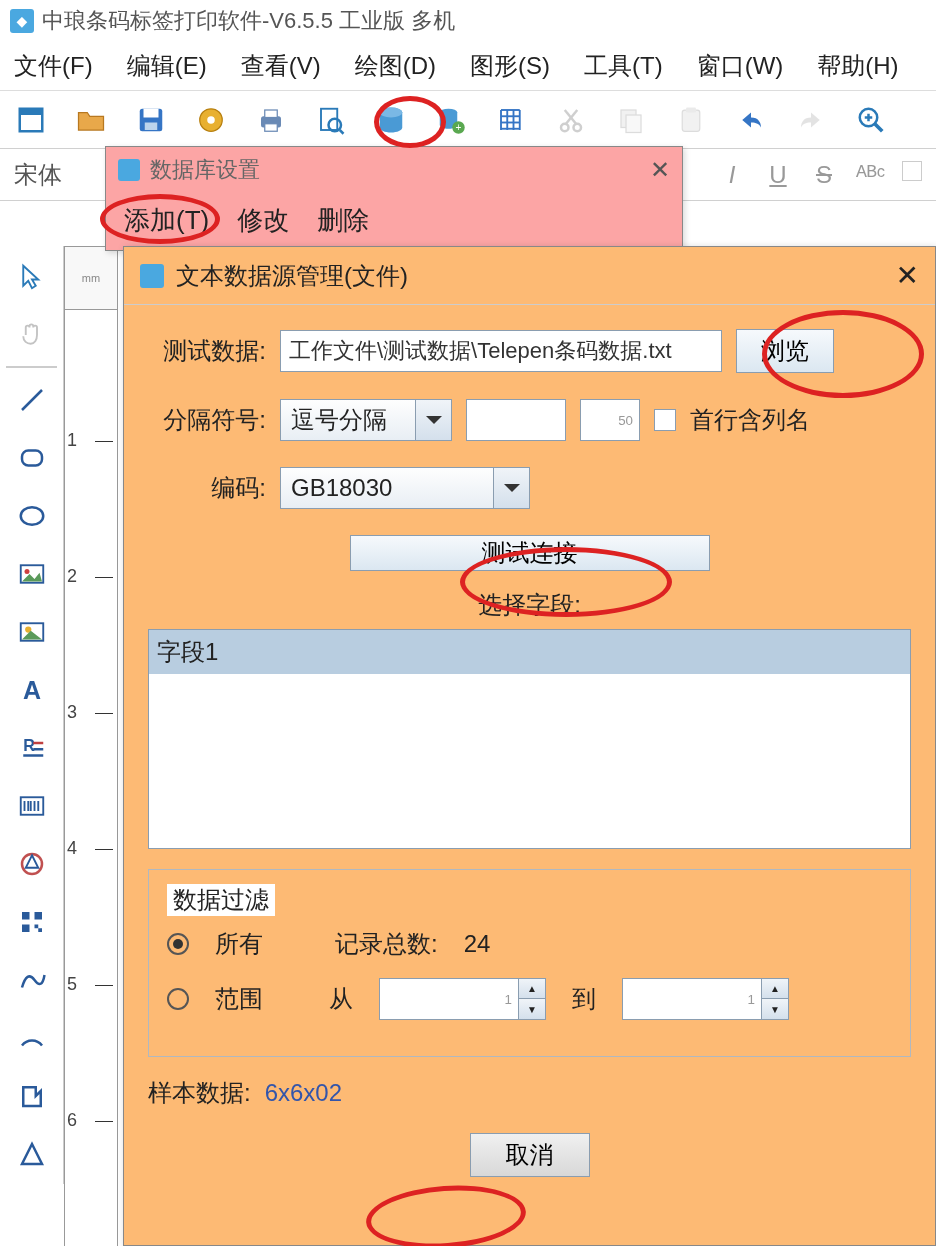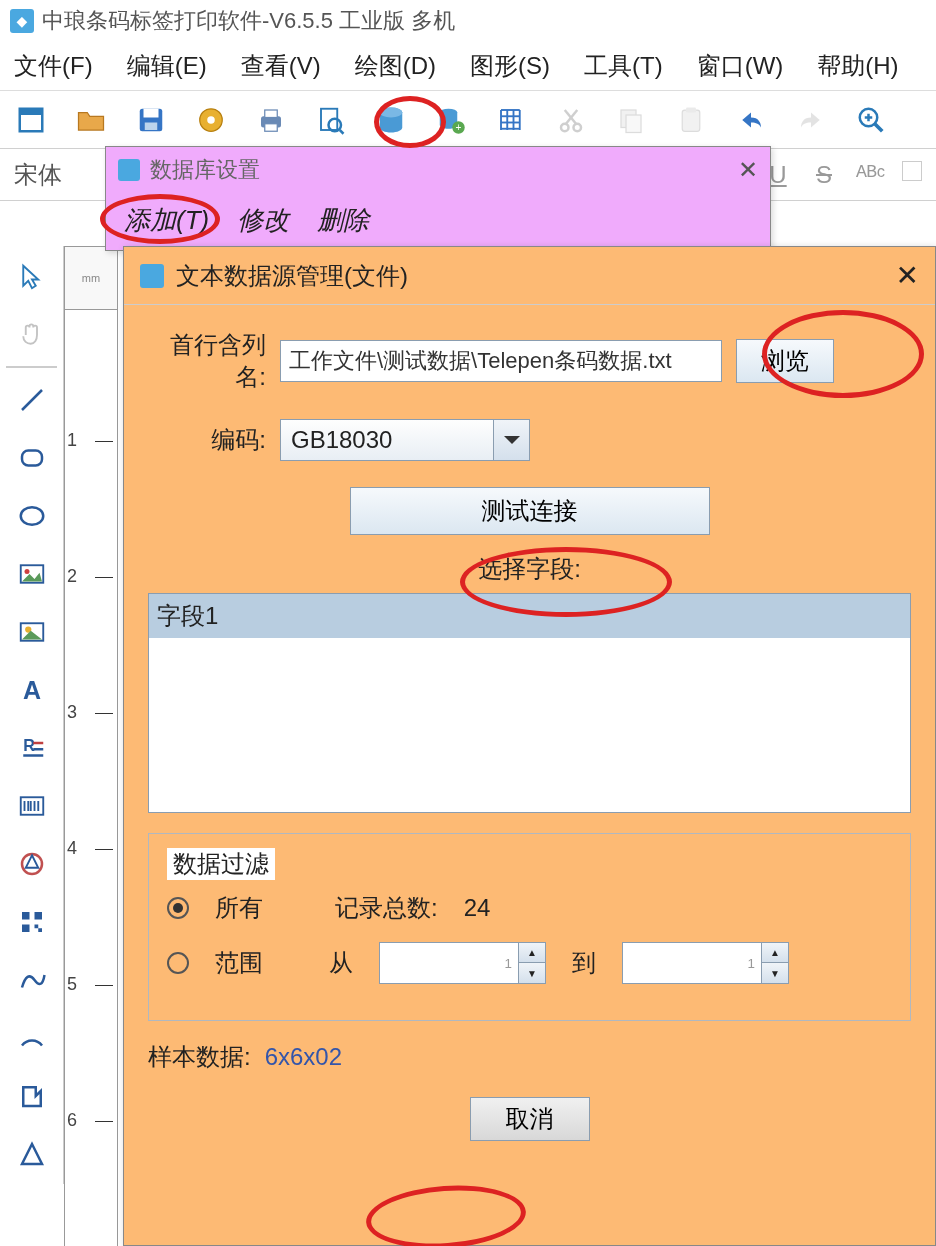--- a/index.html
+++ b/index.html
@@ -29,25 +29,25 @@
 .left-toolbox .tool svg { width: 30px; height: 30px; }
 .left-toolbox .sep { height: 2px; background: #ccc; margin: 4px 6px; }
 
 .ruler-area { position: absolute; left: 64px; top: 246px; width: 70px; bottom: 0; }
 .ruler-corner { width: 54px; height: 64px; border: 1px solid #999; background: #f8f8f8; display: flex; align-items: center; justify-content: center; color: #888; font-size: 11px; }
 .ruler-v { width: 54px; background: #fff; border: 1px solid #999; border-top: none; position: relative; font-size: 18px; color: #444; }
 .ruler-v .tick { position: absolute; right: 4px; width: 100%; text-align: left; padding-left: 6px; }
 .ruler-v .tick::after { content: ''; position: absolute; right: 0; top: 50%; width: 18px; height: 1px; background: #333; }
 
 
-.db-dialog { position: absolute; left: 105px; top: 146px; width: 666px; background: #f0abfc; border: 1px solid #888; box-shadow: 2px 2px 6px rgba(0,0,0,0.15); }
+.db-dialog { position: absolute; left: 105px; top: 146px; width: 578px; background: #fca5a5; border: 1px solid #888; box-shadow: 2px 2px 6px rgba(0,0,0,0.15); }
 .db-dialog .dlg-title { display: flex; align-items: center; padding: 8px 12px; font-size: 22px; color: #666; }
 .db-dialog .dlg-title .logo { width: 22px; height: 22px; background: #4aa8e0; border-radius: 3px; margin-right: 10px; }
 .db-dialog .dlg-title .close { margin-left: auto; font-size: 24px; color: #555; cursor: default; }
-.db-dialog .dlg-menu { display: flex; gap: 28px; padding: 10px 18px 12px; font-size: 26px; color: #222; font-style: italic; }
+.db-dialog .dlg-menu { display: flex; gap: 28px; padding: 10px 18px 12px; font-size: 26px; color: #222; }
 
 
 .ds-dialog { position: absolute; left: 123px; top: 246px; right: 0; bottom: 0; background: #fdba74; border: 1px solid #888; box-shadow: 2px 2px 8px rgba(0,0,0,0.2); }
 .ds-dialog .dlg-title { display: flex; align-items: center; padding: 12px 16px; font-size: 24px; color: #222; border-bottom: 1px solid #ccc; }
 .ds-dialog .dlg-title .logo { width: 24px; height: 24px; background: #4aa8e0; border-radius: 3px; margin-right: 12px; }
 .ds-dialog .dlg-title .close { margin-left: auto; font-size: 28px; color: #222; font-weight: 300; }
 .ds-dialog .body { padding: 24px 24px 10px; font-size: 24px; color: #222; }
 
 .form-row { display: flex; align-items: center; margin-bottom: 26px; gap: 14px; }
 .form-row .lbl { width: 118px; text-align: right; }
@@ -55,21 +55,21 @@
 .text-input.path { width: 442px; color: #333; }
 .btn { height: 44px; border: 1px solid #8a9db0; background: linear-gradient(#f6f9fc,#dbe7f1); padding: 0 24px; font-size: 24px; cursor: default; }
 .btn.gray { background: linear-gradient(#f0f0f0,#d8d8d8); }
 .select-box { height: 42px; border: 1px solid #8a9db0; display: flex; align-items: center; background: linear-gradient(#fefefe,#e8eef4); }
 .select-box .sval { padding: 0 10px; flex: 1; }
 .select-box .arrow { width: 36px; height: 100%; border-left: 1px solid #8a9db0; display: flex; align-items: center; justify-content: center; background: linear-gradient(#f0f4f8,#d4e0ec); }
 .select-box .arrow::after { content: ''; border: 8px solid transparent; border-top-color: #333; margin-top: 8px; }
 .num-input { height: 42px; width: 80px; border: 1px solid #8a9db0; text-align: right; padding: 0 6px; color: #999; background: #fff; }
 .checkbox { width: 22px; height: 22px; border: 1px solid #8a9db0; background: #fff; display: inline-block; }
 
-.test-btn { display: block; margin: 8px auto 18px; width: 360px; height: 48px; border: 1px solid #8a9db0; background: linear-gradient(#f6f9fc,#dbe7f1); font-size: 24px; }
+.test-btn { display: block; margin: 8px auto 18px; width: 360px; height: 36px; border: 1px solid #8a9db0; background: linear-gradient(#f6f9fc,#dbe7f1); font-size: 24px; }
 
 .lists { display: flex; gap: 20px; margin-bottom: 20px; }
 .list-col { flex: 1; }
 .list-col .list-lbl { margin-bottom: 8px; }
 .listbox { height: 220px; border: 1px solid #8a9db0; background: #fff; overflow: hidden; }
 .listbox .item { padding: 6px 8px; }
 .listbox .item.sel { background: #b8cde0; }
 
 .fieldset { border: 1px solid #b0b8c0; padding: 16px 18px 18px; margin-bottom: 20px; }
 .fieldset .legend { margin: -32px 0 12px 0; background: #fff; display: inline-block; padding: 0 6px; }
@@ -364,25 +364,36 @@
 
 <div class="ds-dialog">
   <div class="dlg-title">
     <div class="logo"></div>
     <span>文本数据源管理(文件)</span>
     <span class="close">✕</span>
   </div>
   <div class="body">
 
     <div class="form-row">
-      <div class="lbl">首行含列名:</div>
+      <div class="lbl">测试数据:</div>
       <input class="text-input path" value="工作文件\测试数据\Telepen条码数据.txt" style="">
       <button class="btn">浏览</button>
     </div>
 
+    <div class="form-row">
+      <div class="lbl">分隔符号:</div>
+      <div class="select-box" style="width:172px">
+        <div class="sval">逗号分隔</div>
+        <div class="arrow"></div>
+      </div>
+      <input class="text-input" style="width: 100px;">
+      <input class="num-input" style="width: 60px;" value="50">
+      <span class="checkbox"></span>
+      <span>首行含列名</span>
+    </div>
 
     <div class="form-row">
       <div class="lbl">编码:</div>
       <div class="select-box" style="width:250px">
         <div class="sval">GB18030</div>
         <div class="arrow"></div>
       </div>
     </div>
 
     <button class="test-btn">测试连接</button>

